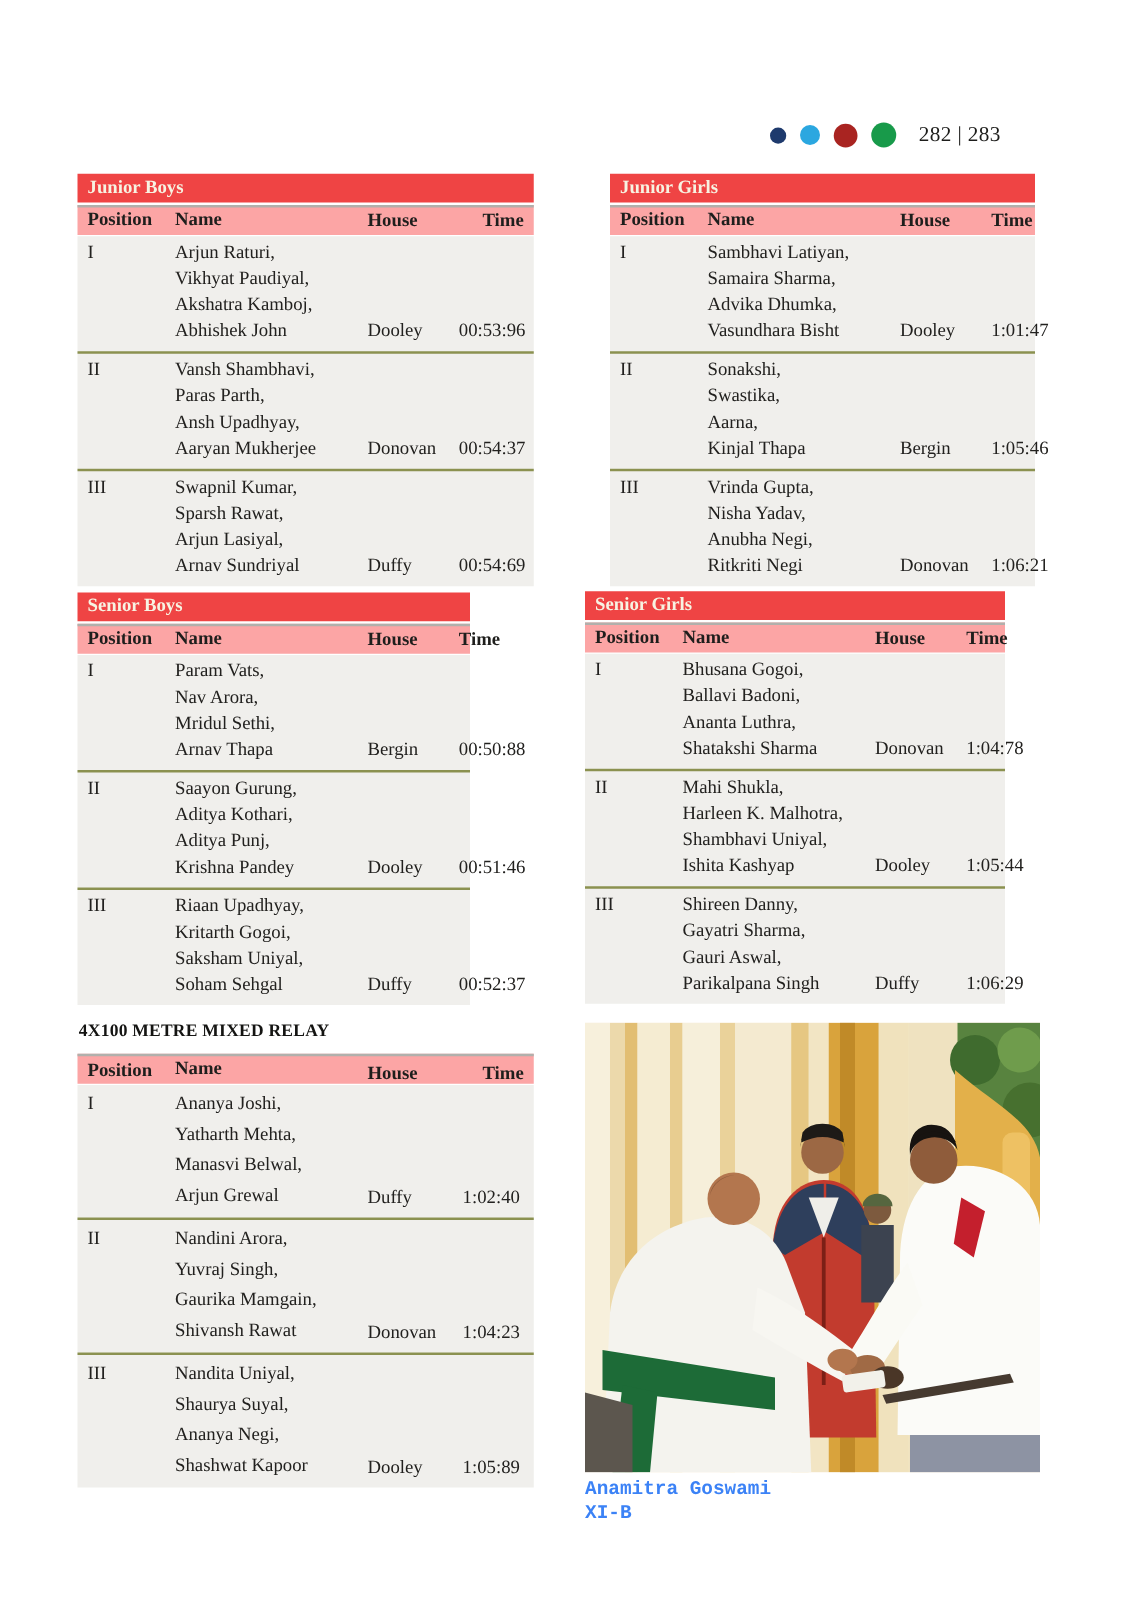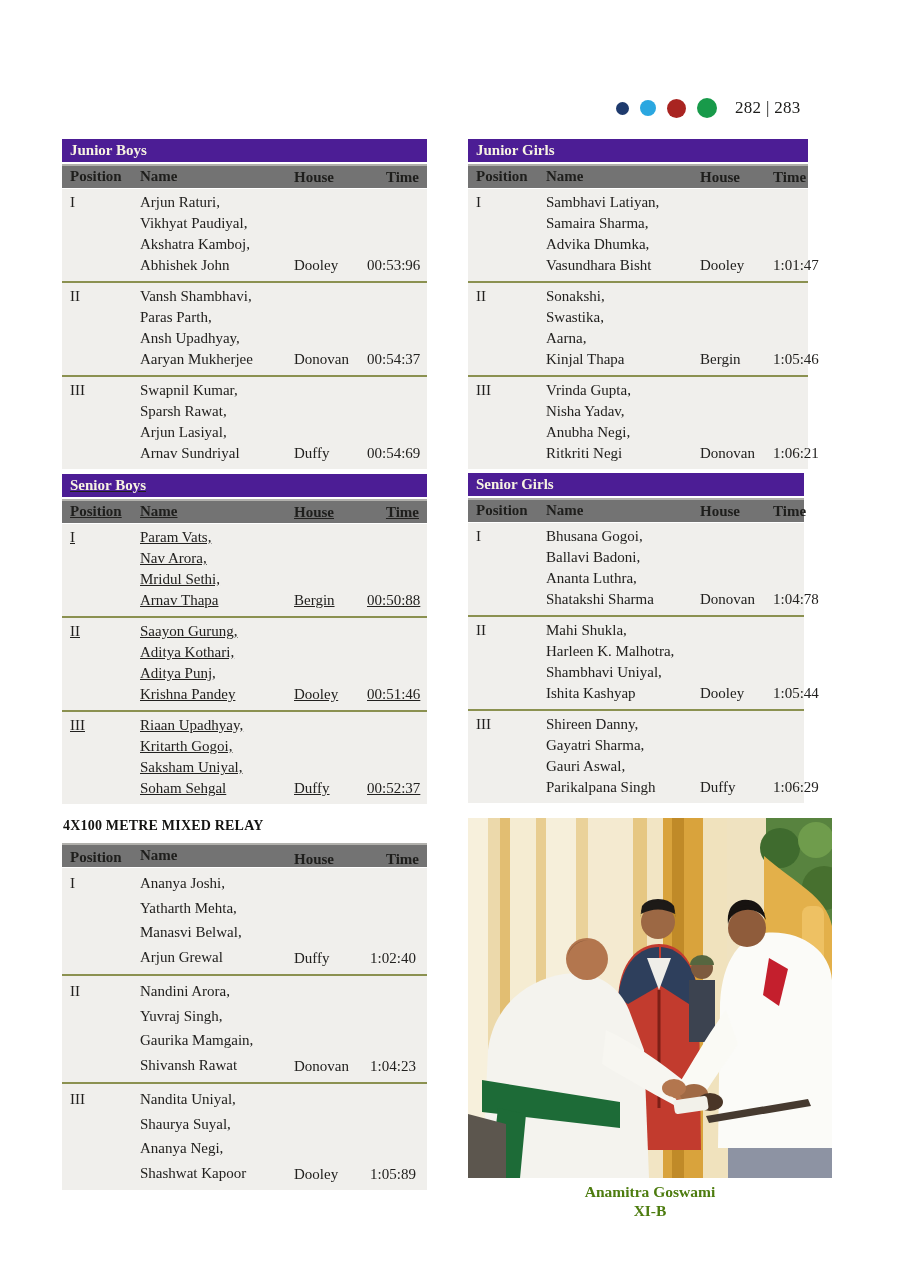--- a/index.html
+++ b/index.html
@@ -13,47 +13,47 @@
   .dots{display:flex;align-items:center;gap:11px;}
   .dot{border-radius:50%;display:inline-block;}
   .dot:nth-child(1){width:13px;height:13px;}
   .dot:nth-child(2){width:16px;height:16px;}
   .dot:nth-child(3){width:19px;height:19px;}
   .dot:nth-child(4){width:20px;height:20px;}
   .folio{margin-left:18px;font-size:17px;color:#1d1d1b;letter-spacing:.3px;}
   
   .tbl{position:absolute;font-size:15px;}
   #junior-boys{left:62px;top:139px;width:365px;}
-  #junior-girls{left:468px;top:139px;width:340px;}
-  #senior-boys{left:62px;top:474px;width:365px;text-decoration:underline;}
+  #junior-girls{left:488px;top:139px;width:340px;}
+  #senior-boys{left:62px;top:474px;width:314px;}
   #senior-girls{left:468px;top:473px;width:336px;}
   #mixed-relay{left:62px;top:843px;width:365px;}
-  .band{background:#4c1d95;color:#f7f3e2;font-weight:bold;font-size:15px;
+  .band{background:#ef4444;color:#f7f3e2;font-weight:bold;font-size:15px;
         height:23px;line-height:23px;padding:0 8px;margin-bottom:2px;}
   .trow{display:grid;grid-template-columns:70px 154px 73px 1fr;padding:0 8px;box-sizing:border-box;}
-  .thead{background:#737373;border-top:2px solid #b1b0ac;height:24px;line-height:21px;
+  .thead{background:#fca5a5;border-top:2px solid #b1b0ac;height:24px;line-height:21px;
          font-weight:bold;color:#1e1e1c;margin-bottom:1px;}
   .drow{background:#f0efec;padding:3px 8px 5px;}
   .drow.sep{border-top:2px solid #8b9150;}
   .cell{white-space:nowrap;}
   .cell-pos{align-self:start;line-height:21px;}
   .names div{line-height:21px;}
   .tall .names div{line-height:24.5px;}
   .tall .cell-pos{line-height:24.5px;}
   .cell-house,.cell-time{align-self:end;line-height:21px;}
   .cell-time{text-align:center;}
   .thead .cell-time{text-align:right;}
   
   #mixed-title{position:absolute;left:63px;top:818px;font-size:14px;font-weight:bold;
                color:#141412;letter-spacing:.2px;}
   
   #photo{position:absolute;left:468px;top:818px;width:364px;height:360px;overflow:hidden;}
   #photo svg{display:block;}
-  #photo-caption{position:absolute;left:468px;top:1182px;width:364px;text-align:center;
-                 font-weight:bold;font-size:15.5px;line-height:19px;color:#4d7c0f;}
+  #photo-caption{position:absolute;left:468px;top:1182px;width:364px;text-align:left;
+                 font-weight:bold;font-size:15.5px;line-height:19px;color:#3b82f6;font-family:Liberation Mono, monospace;}
 </style>
 </head>
 <body>
 
 <div class="page-header">
   <div class="dots">
       <span class="dot" style="background: rgb(30, 58, 109);"></span>
       <span class="dot" style="background: rgb(43, 167, 224);"></span>
       <span class="dot" style="background: rgb(169, 36, 33);"></span>
       <span class="dot" style="background: rgb(24, 154, 74);"></span>

